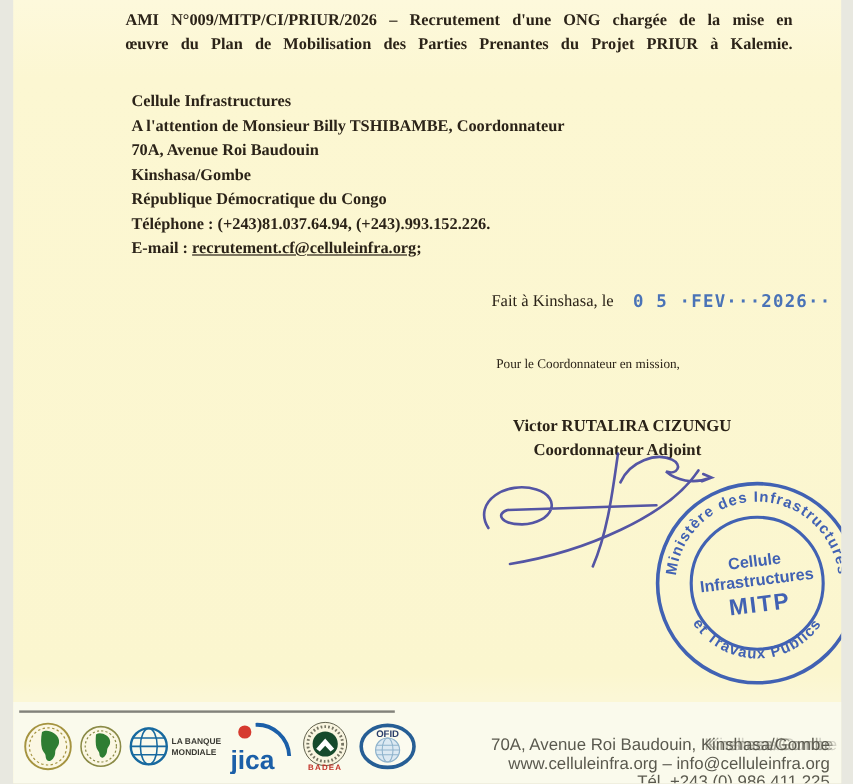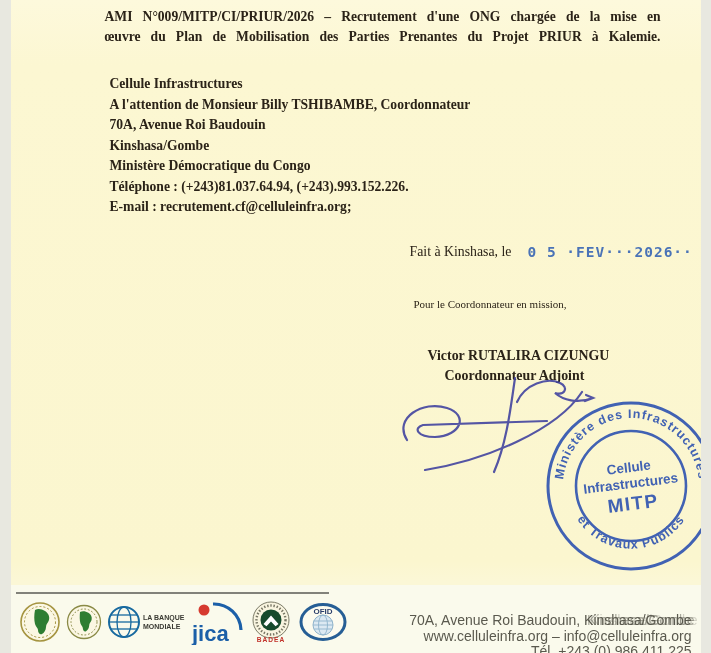--- a/index.html
+++ b/index.html
@@ -10,21 +10,21 @@
     font-family:"Liberation Serif", serif;
     color:#2b2318;
   }
   .footer-strip { position:absolute; left:0; top:585px; width:711px; height:68px; background:#fafaec; }
 
   .subject { position:absolute; left:94px; top:7px; width:556px; font-weight:bold; font-size:13.6px; line-height:19.5px; }
   .subject .jline { text-align:justify; text-align-last:justify; }
 
   .recipient { position:absolute; left:99px; top:56px; font-weight:bold; font-size:13.6px; line-height:20.5px;margin-top:18px; }
   .recipient .line { white-space:nowrap; }
-  .ulink { }
+  .ulink { text-decoration:underline; }
 
   .dateline { position:absolute; left:399px; top:243px; font-size:13.8px; white-space:nowrap; }
   .date-stamp {
     font-family:"DejaVu Sans Mono", monospace; font-weight:bold; font-size:14.5px;
     color:#3b68b5; letter-spacing:1px; margin-left:16px; position:relative; top:1px; opacity:.92;
   }
 
   .for-line  { position:absolute; left:403px; top:298px; font-size:11px; white-space:nowrap; }
   .sig-name  { position:absolute; left:417px; top:336px; font-weight:bold; font-size:13.9px; white-space:nowrap;margin-top:12px; }
   .sig-role  { position:absolute; left:434px; top:368px; font-weight:bold; font-size:13.9px; white-space:nowrap;text-align:center; }
@@ -52,21 +52,21 @@
   <div class="subject">
     <div class="jline">AMI N°009/MITP/CI/PRIUR/2026 – Recrutement d'une ONG chargée de la mise en</div>
     <div class="jline">œuvre du Plan de Mobilisation des Parties Prenantes du Projet PRIUR à Kalemie.</div>
   </div>
 
   <div class="recipient">
     <div class="line">Cellule Infrastructures</div>
     <div class="line">A l'attention de Monsieur Billy TSHIBAMBE, Coordonnateur</div>
     <div class="line">70A, Avenue Roi Baudouin</div>
     <div class="line">Kinshasa/Gombe</div>
-    <div class="line">Ministère Démocratique du Congo</div>
+    <div class="line">République Démocratique du Congo</div>
     <div class="line">Téléphone : (+243)81.037.64.94, (+243).993.152.226.</div>
     <div class="line"><span>E-mail : </span><span class="ulink">recrutement.cf@celluleinfra.org</span><span>;</span></div>
   </div>
 
   <div class="dateline">
     <span>Fait à Kinshasa, le</span><span class="date-stamp">0 5 ·FEV···2026··</span>
   </div>
 
   <div class="for-line">Pour le Coordonnateur en mission,</div>
   <div class="sig-name">Victor RUTALIRA CIZUNGU</div>

